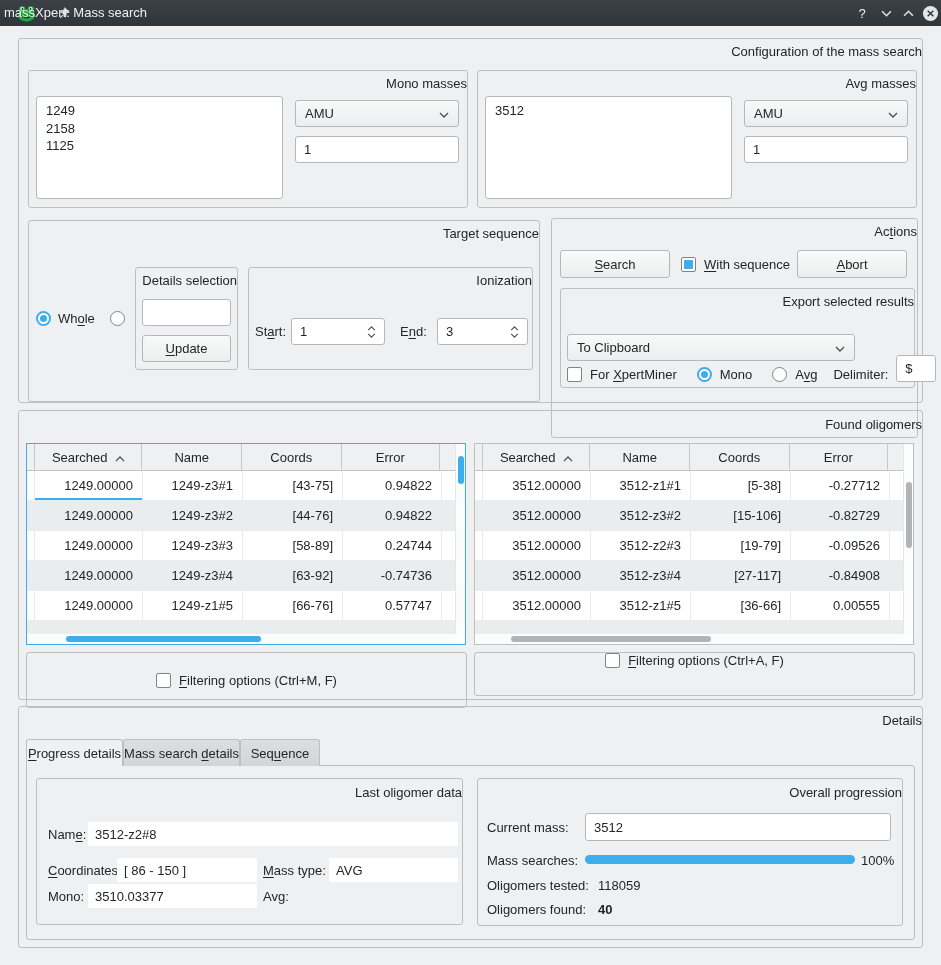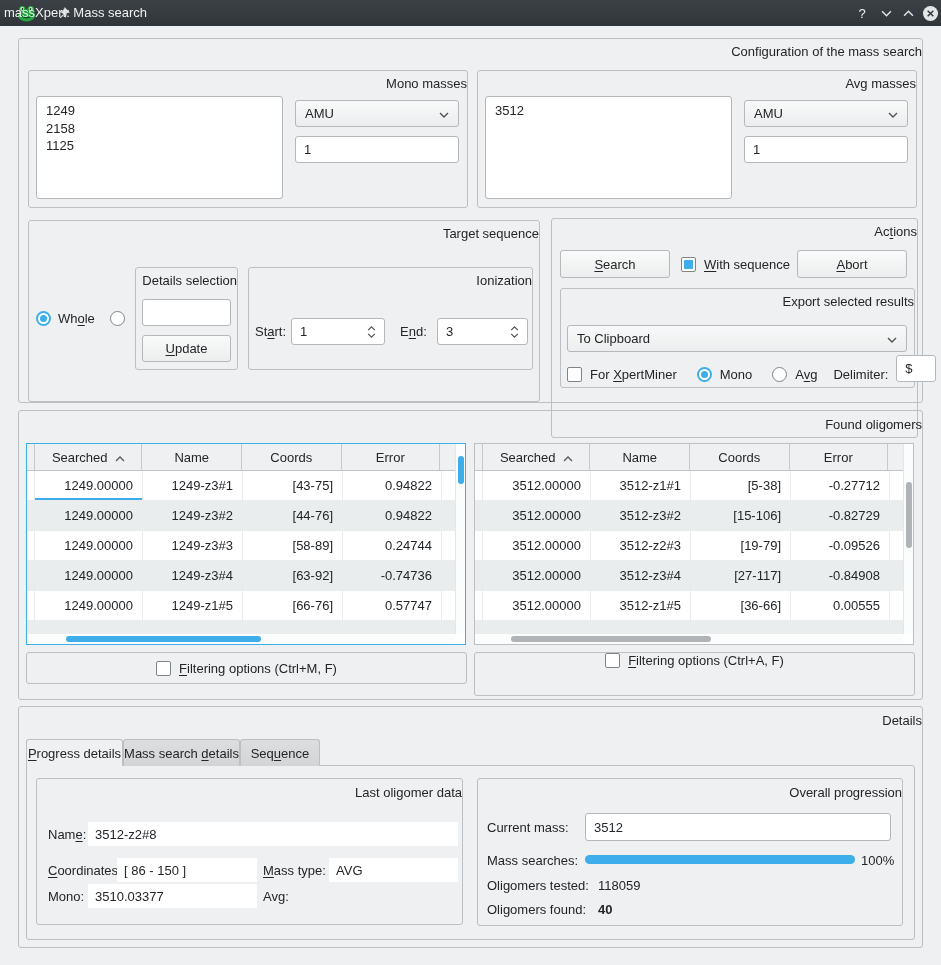--- a/index.html
+++ b/index.html
@@ -219,21 +219,21 @@
   <div class="hrow" style="left:681px;top:257px;gap:8px">
     <span class="cb checked"></span>
     <span><u>W</u>ith sequence</span>
   </div>
   <div class="btn" style="left:797px;top:250px;width:110px;height:28px">
     <span><u>A</u>bort</span>
   </div>
   <div class="group" style="left:560px;top:288px;width:355px;height:100px">
     <span class="gtitle" style="top:5px">Export selected results</span>
   </div>
-  <div class="combo" style="left:567px;top:325px;width:340px;height:27px">
+  <div class="combo" style="left:567px;top:334px;width:288px;height:27px">
     <span>To Clipboard</span>
     <span>
       <svg width="10" height="6" viewBox="0 0 10 6">
           <path d="M1 1l4 4 4-4" fill="none" stroke="#4d5357" stroke-width="1.4"></path>
         </svg>
     </span>
   </div>
   <div class="hrow" style="left:567px;top:355px;height:27px;gap:8px">
     <span class="cb"></span>
     <span>For <u>X</u>pertMiner</span>
@@ -390,21 +390,21 @@
       </div>
     <div class="partialrow"></div>
     <div class="vscroll">
       <div class="vthumb thumb-gray" style="top:38px;height:66px"></div>
     </div>
     <div class="hscroll">
       <div class="hthumb thumb-gray" style="left:36px;width:200px"></div>
     </div>
   </div>
 
-  <div class="group" style="left:26px;top:652px;width:441px;height:32px;display:flex;align-items:center;justify-content:center;gap:8px">
+  <div class="group" style="left:26px;top:652px;width:441px;height:56px;display:flex;align-items:center;justify-content:center;gap:8px">
     <span class="cb"></span>
     <span><u>F</u>iltering options (Ctrl+M, F)</span>
   </div>
   <div class="group" style="left:474px;top:652px;width:441px;height:44px;display:flex;align-items:flex-start;justify-content:center;gap:8px">
     <span class="cb"></span>
     <span><u>F</u>iltering options (Ctrl+A, F)</span>
   </div>
 
   <div class="group" style="left:18px;top:706px;width:905px;height:242px">
     <span class="gtitle" style="top:6px">Details</span>

